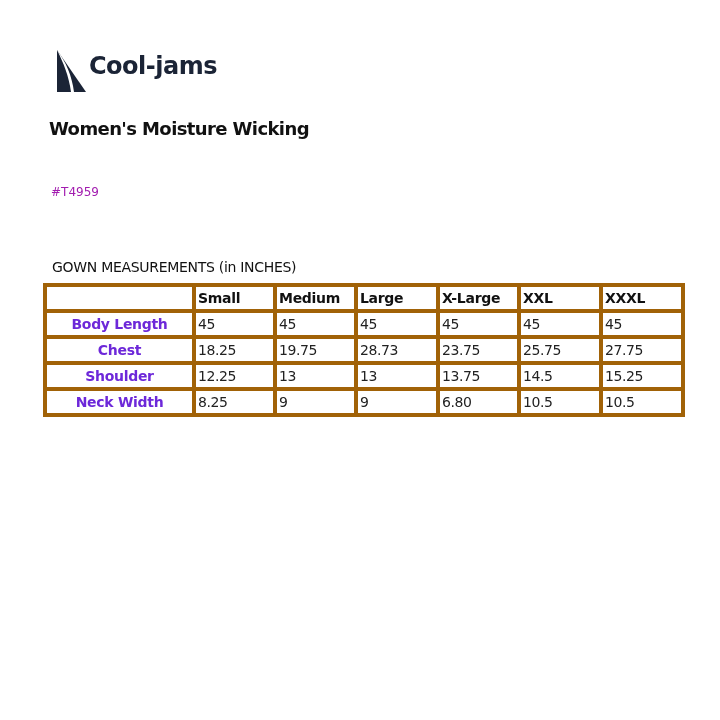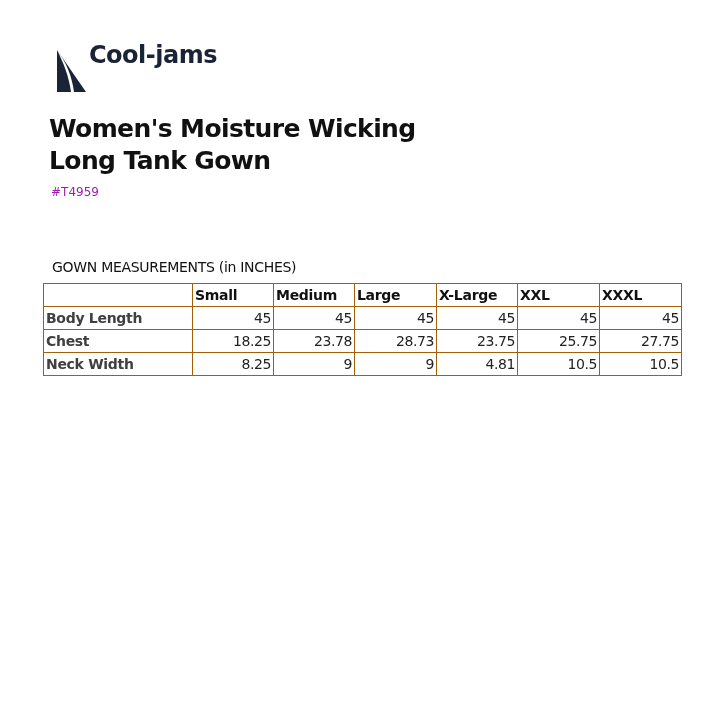--- a/index.html
+++ b/index.html
@@ -2,65 +2,65 @@
 <html><head>
   <meta charset="utf-8">
   <style>
     html, body { margin: 0; padding: 0; }
     body {
       width: 720px; height: 720px; background: #ffffff;
       position: relative; overflow: hidden;
       font-family: "DejaVu Sans", "Liberation Sans", sans-serif;
       color: #000;
     }
-    .logo { position: absolute; left: 54px; top: 48px; display: flex; align-items: flex-start; }
+    .logo { position: absolute; left: 54px; top: 48px; display: flex; align-items: center; }
     .logo svg { display: block; }
     .logo-text {
       font-family: "DejaVu Sans", sans-serif; font-weight: bold;
       font-size: 24px; color: #1b2436; letter-spacing: -0.5px;
       margin-left: 1px; line-height: 1; position: relative; top: -5px;
     }
     .title {
       position: absolute; left: 49px; top: 113px;
       font-family: "DejaVu Sans", sans-serif; font-weight: bold;
-      font-size: 25px; line-height: 32px; letter-spacing: -0.6px; color: #111;
+      font-size: 18px; line-height: 32px; letter-spacing: -0.6px; color: #111;
       margin: 0;
+      text-align: right;
     }
     .sku { position: absolute; left: 51px; top: 185px; font-size: 12px; color: #a21caf; }
     .section-label {
       position: absolute; left: 52px; top: 259px; font-size: 14px;
       font-family: "DejaVu Sans", sans-serif; letter-spacing: -0.3px; color: #111; text-align: right;
     }
     table.grid {
       position: absolute; left: 43px; top: 283px;
       border-collapse: collapse; table-layout: fixed;
       font-family: "DejaVu Sans", sans-serif;
     }
     table.grid td, table.grid th {
-      border: 1px solid #a16207; height: 22px; padding: 0 2px;
+      border: 4px solid #a16207; height: 22px; padding: 0 2px;
       font-size: 14px; white-space: nowrap; overflow: hidden;
     }
     table.grid th { font-weight: bold; text-align: left; letter-spacing: -0.3px; color: #111; }
-    table.grid td.rowlabel { font-weight: bold; text-align: left; letter-spacing: -0.3px; color: #404040; }
-    table.grid td.val { text-align: right; color: #222; letter-spacing: -0.4px; }
+    table.grid td.rowlabel { font-weight: bold; text-align: center; letter-spacing: -0.3px; color: #6d28d9; }
+    table.grid td.val { color: #222; letter-spacing: -0.4px; }
   </style>
 </head>
 <body>
 
 <div class="logo">
   <svg width="34" height="46" viewBox="0 0 34 46">
     <path d="M3 2 L3 44 L32 44 Z" fill="#1b2436"></path>
     <path d="M3 2 C12 14 18 28 20 44 L17 44 C15 28 9 14 3 2 Z" fill="#ffffff"></path>
   </svg>
   <span class="logo-text">Cool-jams</span>
 </div>
 
 <h1 class="title">
   <span>Women's Moisture Wicking</span><br>
-  <span>Long Tank Gown</span>
 </h1>
 
 <div class="sku">#T4959</div>
 
 <div class="section-label">GOWN MEASUREMENTS (in INCHES)</div>
 
 <table class="grid">
   <colgroup>
     <col style="width:149px">
       <col style="width:81px">
@@ -87,29 +87,38 @@
       <td class="val">45</td>
       <td class="val">45</td>
       <td class="val">45</td>
       <td class="val">45</td>
       <td class="val">45</td>
       <td class="val">45</td>
     </tr>
     <tr>
       <td class="rowlabel">Chest</td>
       <td class="val">18.25</td>
-      <td class="val">23.78</td>
+      <td class="val">19.75</td>
       <td class="val">28.73</td>
       <td class="val">23.75</td>
       <td class="val">25.75</td>
       <td class="val">27.75</td>
     </tr>
     <tr>
+      <td class="rowlabel">Shoulder</td>
+      <td class="val">12.25</td>
+      <td class="val">13</td>
+      <td class="val">13</td>
+      <td class="val">13.75</td>
+      <td class="val">14.5</td>
+      <td class="val">15.25</td>
+    </tr>
+    <tr>
       <td class="rowlabel">Neck Width</td>
       <td class="val">8.25</td>
       <td class="val">9</td>
       <td class="val">9</td>
-      <td class="val">4.81</td>
+      <td class="val">6.80</td>
       <td class="val">10.5</td>
       <td class="val">10.5</td>
     </tr>
   </tbody>
 </table>
 
 </body></html>

